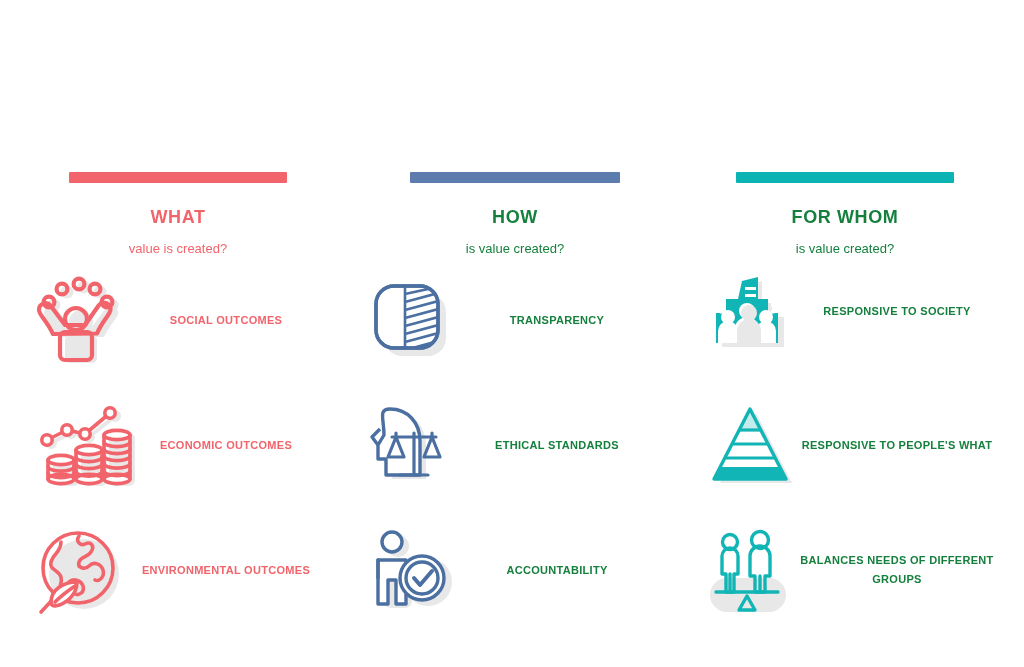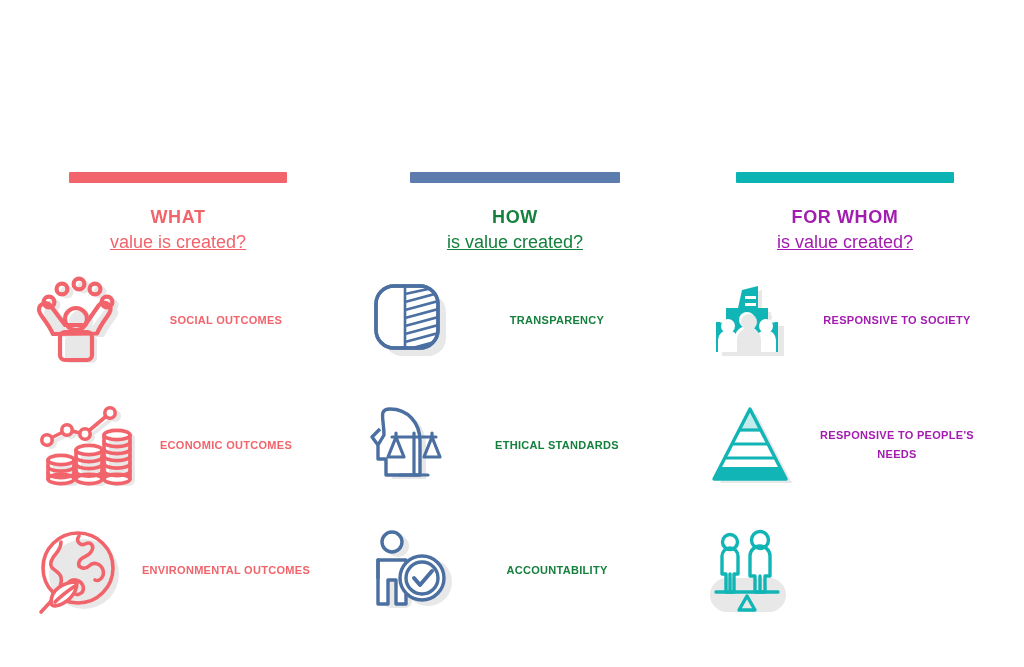--- a/index.html
+++ b/index.html
@@ -33,25 +33,24 @@
     border-radius: 1px;
     margin: 0 auto 22px auto;
   }
   .head-title {
     font-size: 18px;
     font-weight: bold;
     letter-spacing: 0.6px;
     line-height: 24px;
   }
   .head-sub {
-    font-size: 18px;
+    font-size: 13px;
     font-weight: normal;
     line-height: 24px;
-    margin-top: 1px;
-    text-decoration: underline;
+    margin-top: 8px;
   }
 
   
   .cell {
     position: absolute;
     width: 300px;
     height: 110px;
   }
   .cell .icon-wrap {
     position: absolute;
@@ -74,21 +73,21 @@
     justify-content: center;
     text-align: center;
     font-size: 11px;
     font-weight: bold;
     letter-spacing: 0.3px;
     line-height: 19px;
   }
 
   .c-red   { color: #f2646b; }
   .c-blue  { color: #15803d; }
-  .c-teal  { color: #a21caf; }
+  .c-teal  { color: #15803d; }
 
   .bg-red  { background: #f2646b; }
   .bg-blue { background: #5b7cad; }
   .bg-teal { background: #0cb3b3; }
 
   svg { display: block; overflow: visible; }
 </style>
 </head>
 <body>
 
@@ -285,21 +284,21 @@
     </div>
     <div class="cell-label c-blue">ETHICAL STANDARDS</div>
   </div>
 
   <div class="col-header" style="left:695px; top:172px;">
     <div class="rule bg-teal" style="width:218px;"></div>
     <div class="head-title c-teal">FOR WHOM</div>
     <div class="head-sub c-teal">is value created?</div>
   </div>
 
-  <div class="cell" style="left:695px; top:265px;">
+  <div class="cell" style="left:695px; top:256px;">
     <div class="icon-wrap">
       <svg width="100" height="92" viewBox="0 0 100 92">
         <g transform="translate(6,8)">
           <g fill="#e8e8e8">
             <path d="M16,44 L24,44 L24,30 L36,30 L40,12 L56,8 L56,30 L66,30 L66,44 L78,44 L78,74 L16,74 Z"></path>
           </g>
           <g fill="#12b5b5">
             <path d="M10,40 L20,40 L20,26 L32,26 L36,8 L52,4 L52,26 L62,26 L62,40 L72,40 L72,70 L10,70 Z"></path>
           </g>
           <g fill="#ffffff">
@@ -336,21 +335,21 @@
           <g stroke="#12b5b5" stroke-width="3.2">
             <path d="M31,25 L53,25"></path>
             <path d="M24,39 L60,39"></path>
             <path d="M17,53 L67,53"></path>
           </g>
           <path d="M12,62 L72,62 L78,74 L6,74 Z" fill="#12b5b5"></path>
           <path d="M42,4 L52,24 L32,24 Z" fill="#12b5b5" opacity="0.25"></path>
         </g>
       </svg>
     </div>
-    <div class="cell-label c-teal">RESPONSIVE TO PEOPLE'S NEEDS</div>
+    <div class="cell-label c-teal">RESPONSIVE TO PEOPLE'S WHAT</div>
   </div>
 
   <div class="cell" style="left:695px; top:515px;">
     <div class="icon-wrap">
       <svg width="100" height="92" viewBox="0 0 100 92">
         <g transform="translate(8,6)">
           <rect x="2" y="48" width="76" height="34" rx="17" fill="#e8e8e8"></rect>
           <g fill="none" stroke="#12b5b5" stroke-width="3.4" stroke-linejoin="round" stroke-linecap="round">
 
             <circle cx="22" cy="12" r="7.5"></circle>
@@ -360,15 +359,16 @@
             <circle cx="52" cy="10" r="8.5"></circle>
             <path d="M42,26 a10,10 0 0 1 20,0 L62,46 L57,46 L57,62 L47,62 L47,46 L42,46 Z"></path>
             <path d="M52,46 L52,62"></path>
 
             <path d="M8,62 L70,62"></path>
             <path d="M39,66 L31,80 L47,80 Z"></path>
           </g>
         </g>
       </svg>
     </div>
+    <div class="cell-label c-teal">BALANCES NEEDS OF DIFFERENT GROUPS</div>
   </div>
 
 </div>
 
 </body></html>

